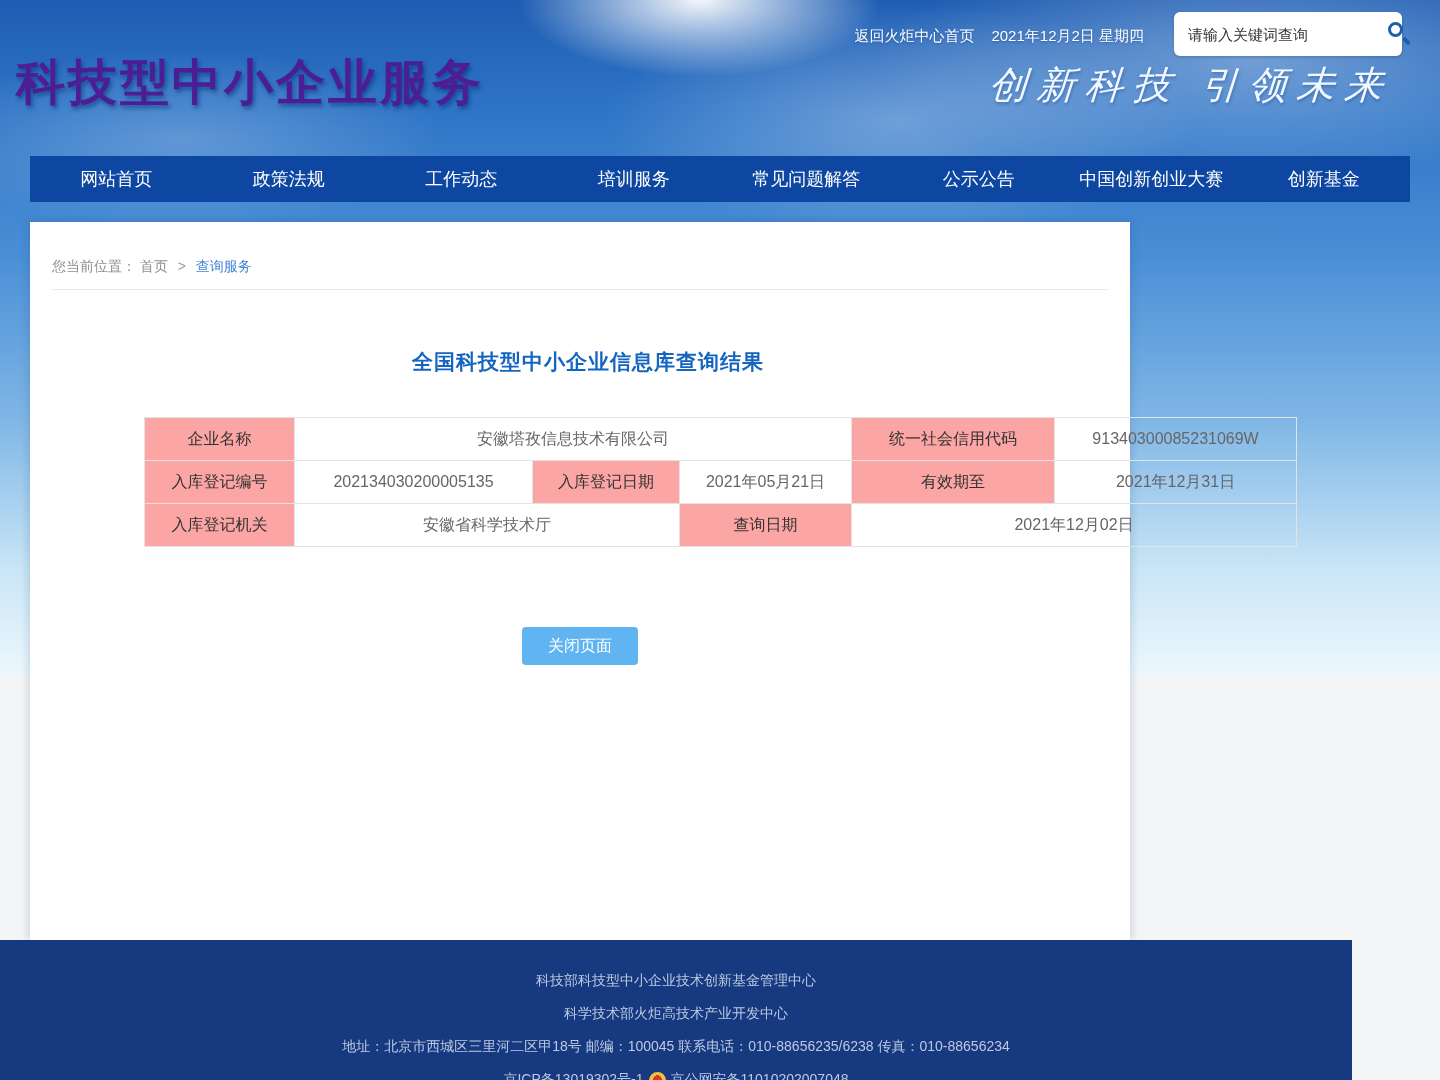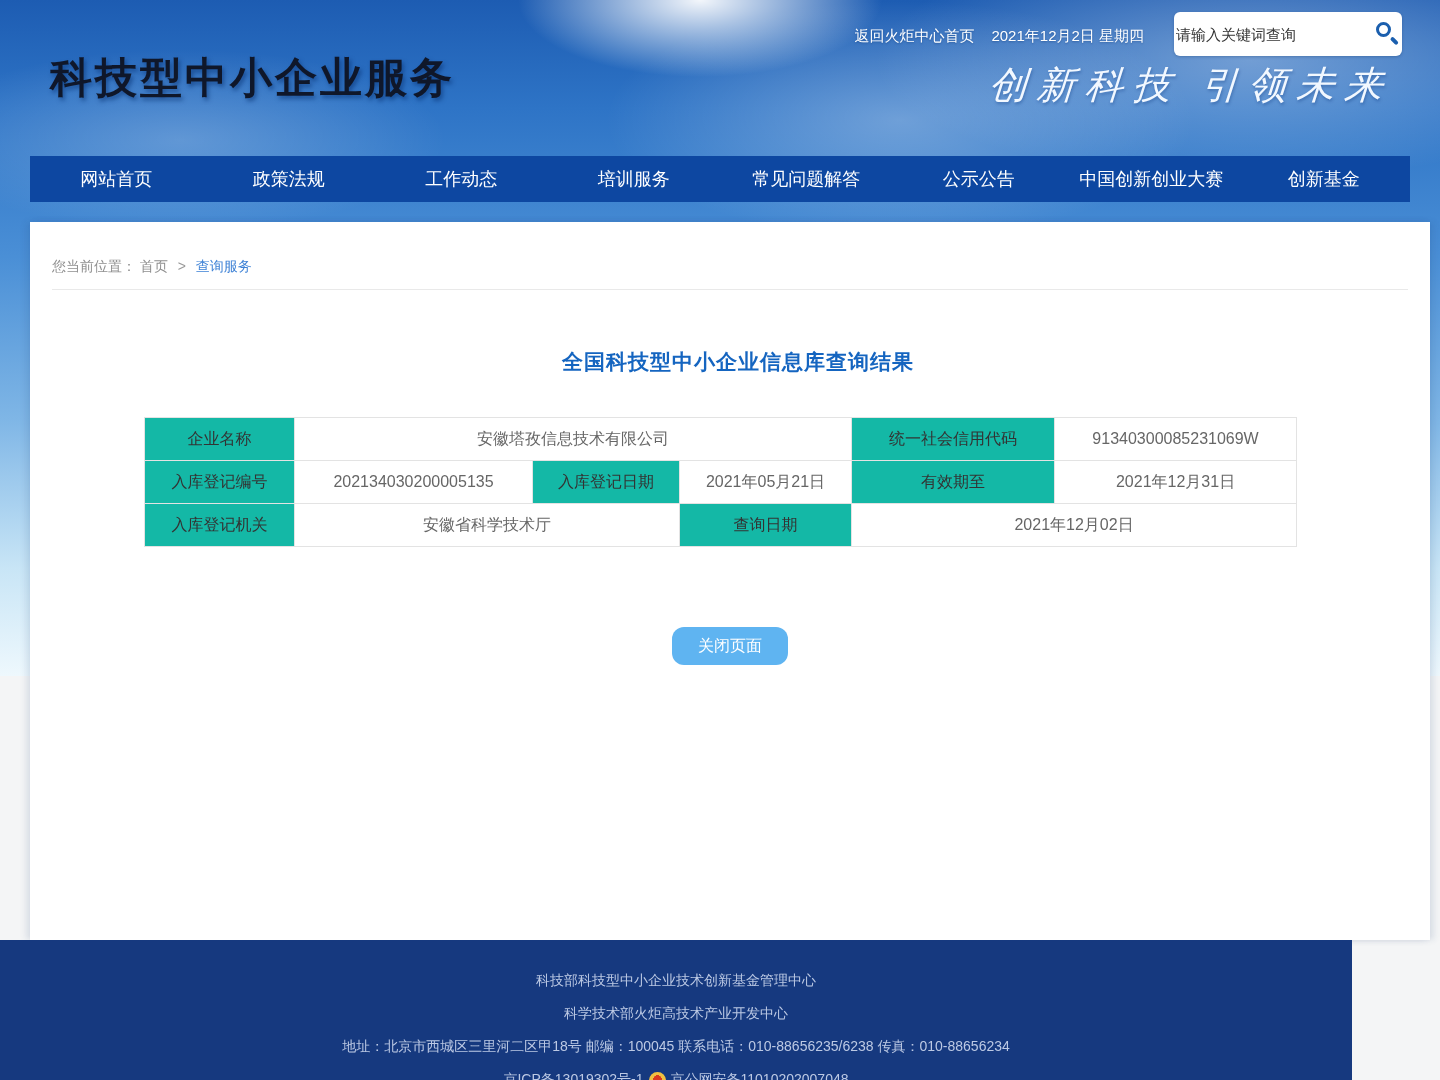--- a/index.html
+++ b/index.html
@@ -13,36 +13,36 @@
       radial-gradient(ellipse 260px 110px at 700px 0px, rgba(255,255,255,.95), rgba(255,255,255,0) 70%),
       radial-gradient(ellipse 420px 170px at 900px 120px, rgba(255,255,255,.30), rgba(255,255,255,0) 70%),
       radial-gradient(ellipse 380px 130px at 180px 140px, rgba(255,255,255,.22), rgba(255,255,255,0) 70%),
       radial-gradient(ellipse 500px 160px at 1250px 60px, rgba(255,255,255,.35), rgba(255,255,255,0) 75%),
       linear-gradient(180deg, #1d5cb2 0%, #2e74c6 16%, #4a8fd6 38%, #7fb6e6 62%, #c8e5f6 84%, #eef8fd 100%);
   }
   .graybg { position: absolute; top: 676px; left: 0; width: 1440px; height: 264px; background: #f4f5f6; z-index: 0; }
 
   
   .logo {
-    position: absolute; top: 50px; left: 50px; z-index: 2;
-    color: #0f172a; font-size: 42px; font-weight: bold; letter-spacing: 3px;
+    position: absolute; top: 50px; left: 16px; z-index: 2;
+    color: #4c1d95; font-size: 49px; font-weight: bold; letter-spacing: 3px;
     text-shadow: 2px 3px 4px rgba(6,45,110,.55);
   }
   .top-links {
     position: absolute; top: 27px; right: 296px; z-index: 2;
     display: flex; gap: 17px; align-items: center;
     color: #ffffff; font-size: 15px; white-space: nowrap;
     text-shadow: 0 1px 2px rgba(6,45,110,.4);
     margin-left: 17px;
   }
   .top-links a { color: #ffffff; text-decoration: none; cursor: pointer; }
   .searchbox {
     position: absolute; top: 12px; right: 38px; z-index: 2;
     width: 228px; height: 44px; background: #ffffff; border-radius: 6px;
-    display: flex; align-items: center; padding: 0 10px 0 2px;
+    display: flex; align-items: center; padding: 0 10px 0 14px;
     box-shadow: 0 1px 3px rgba(0,30,80,.25);
   }
   .searchbox input {
     flex: 1; border: none; outline: none; font-size: 15px; color: #222;
     font-family: "Liberation Sans", sans-serif; background: transparent;
   }
   .searchbox input::placeholder { color: #333; opacity: 1; }
   .mag { width: 26px; height: 26px; position: relative; cursor: pointer; flex: none; }
   .mag .lens {
     position: absolute; top: 1px; left: 1px; width: 15px; height: 15px;
@@ -64,21 +64,21 @@
     position: absolute; top: 156px; left: 30px; width: 1380px; height: 46px; z-index: 2;
     background: #0d47a1; display: flex; align-items: stretch;
   }
   .nav-item {
     flex: 1; display: flex; align-items: center; justify-content: center;
     color: #ffffff; font-size: 18px; cursor: pointer; white-space: nowrap;
   }
 
   
   .panel {
-    position: absolute; top: 222px; left: 30px; width: 1400px; height: 718px; z-index: 1;
+    position: absolute; top: 222px; left: 30px; width: 1100px; height: 718px; z-index: 1;
     background: #ffffff;
     box-shadow: -4px 0 6px rgba(40,70,120,.12), 4px 0 6px rgba(40,70,120,.12);
   }
   .breadcrumb {
     position: absolute; top: 36px; left: 22px; right: 22px;
     font-size: 14px; color: #8f8f8f;
   }
   .breadcrumb .bc-home { color: #8f8f8f; text-decoration: none; cursor: pointer; }
   .breadcrumb .bc-sep { margin: 0 6px; color: #9a9a9a; }
   .breadcrumb .bc-cur { color: #3e82d6; text-decoration: none; cursor: pointer; }
@@ -92,25 +92,25 @@
 
   table.result {
     position: absolute; top: 195px; left: 114px;
     width: 1152px; border-collapse: collapse; table-layout: fixed;
     font-size: 16px; color: #666;
   }
   table.result td {
     border: 1px solid #e3e3e3; height: 43px; text-align: center;
     padding: 2px 8px; overflow: hidden; white-space: nowrap;
   }
-  table.result td.lbl { background: #14b8a6; color: #333; margin-top: 20px; }
+  table.result td.lbl { background: #fca5a5; color: #333; margin-top: 20px; }
 
   .close-btn {
     position: absolute; top: 405px; left: 50%; transform: translateX(-50%);
-    width: 116px; height: 38px; background: #5fb4f1; border: none; border-radius: 12px;
+    width: 116px; height: 38px; background: #5fb4f1; border: none; border-radius: 4px;
     color: #ffffff; font-size: 16px; cursor: pointer;
     font-family: "Liberation Sans", sans-serif;
   }
 
   
   .footer {
     position: absolute; top: 940px; left: 0; width: 1352px; height: 140px; z-index: 2;
     background: #16397f; color: #bcc9e4; font-size: 14px;
     display: flex; flex-direction: column; align-items: center;
     padding-top: 32px; gap: 15px;

